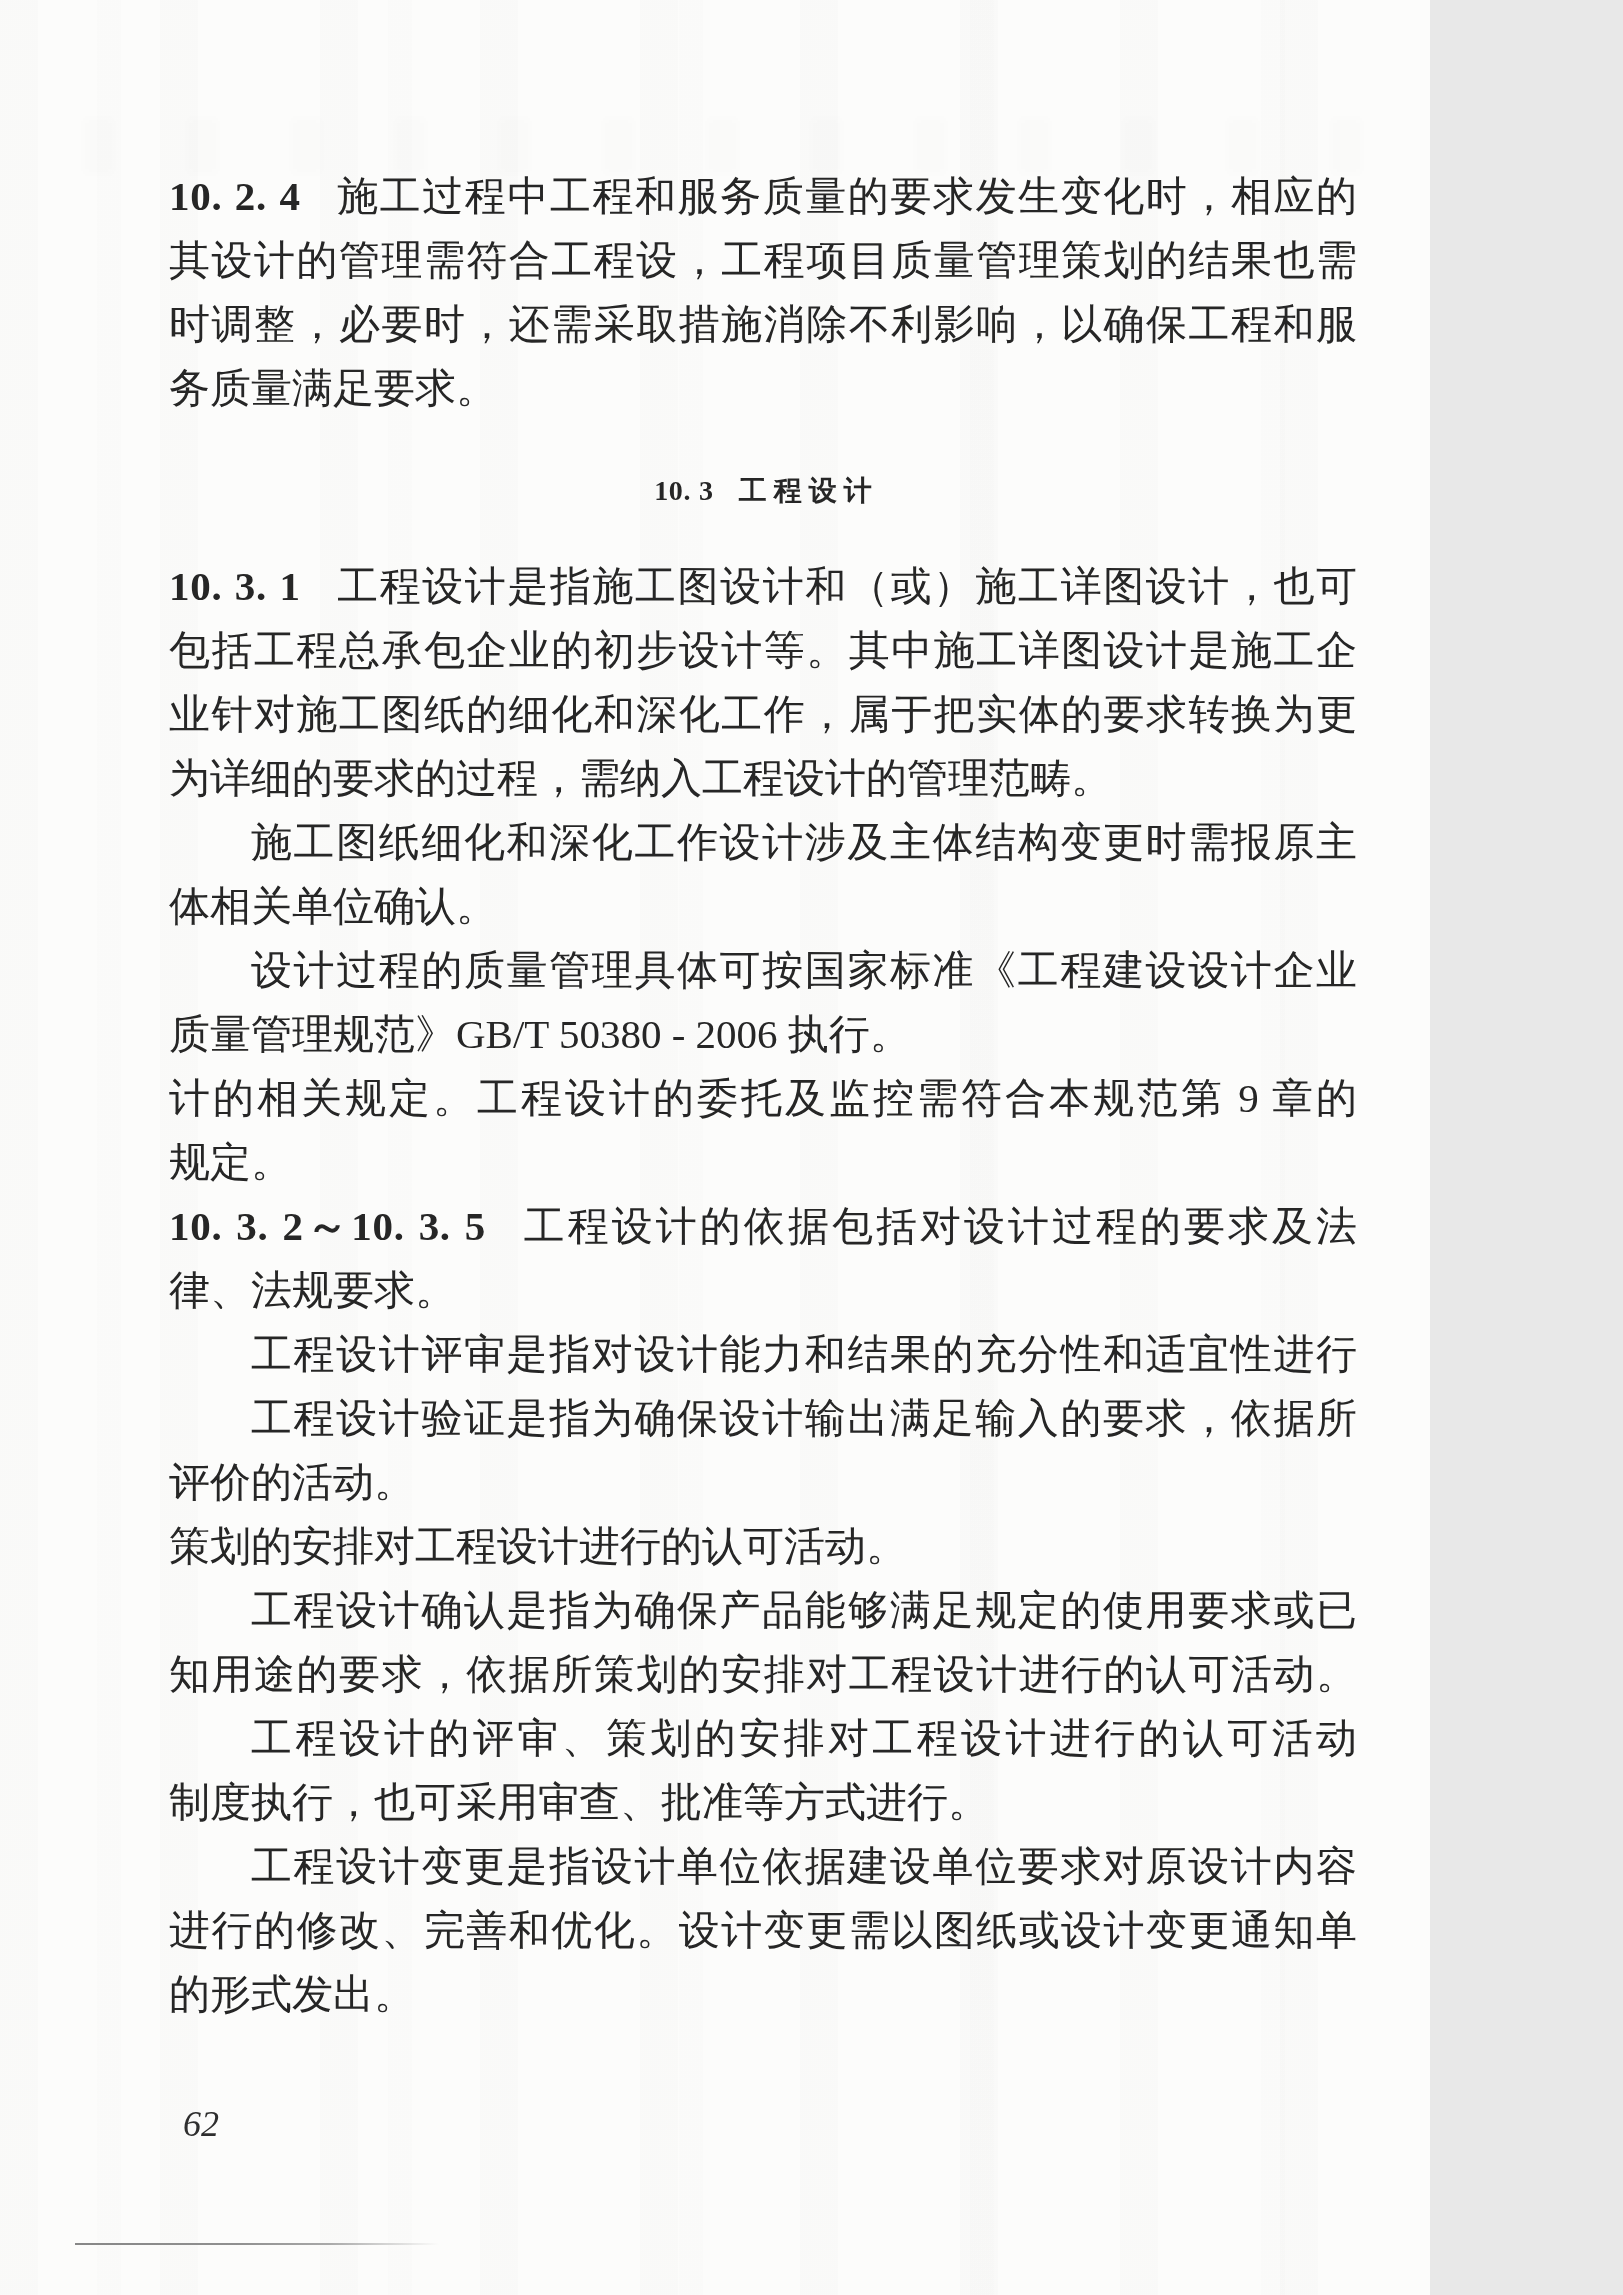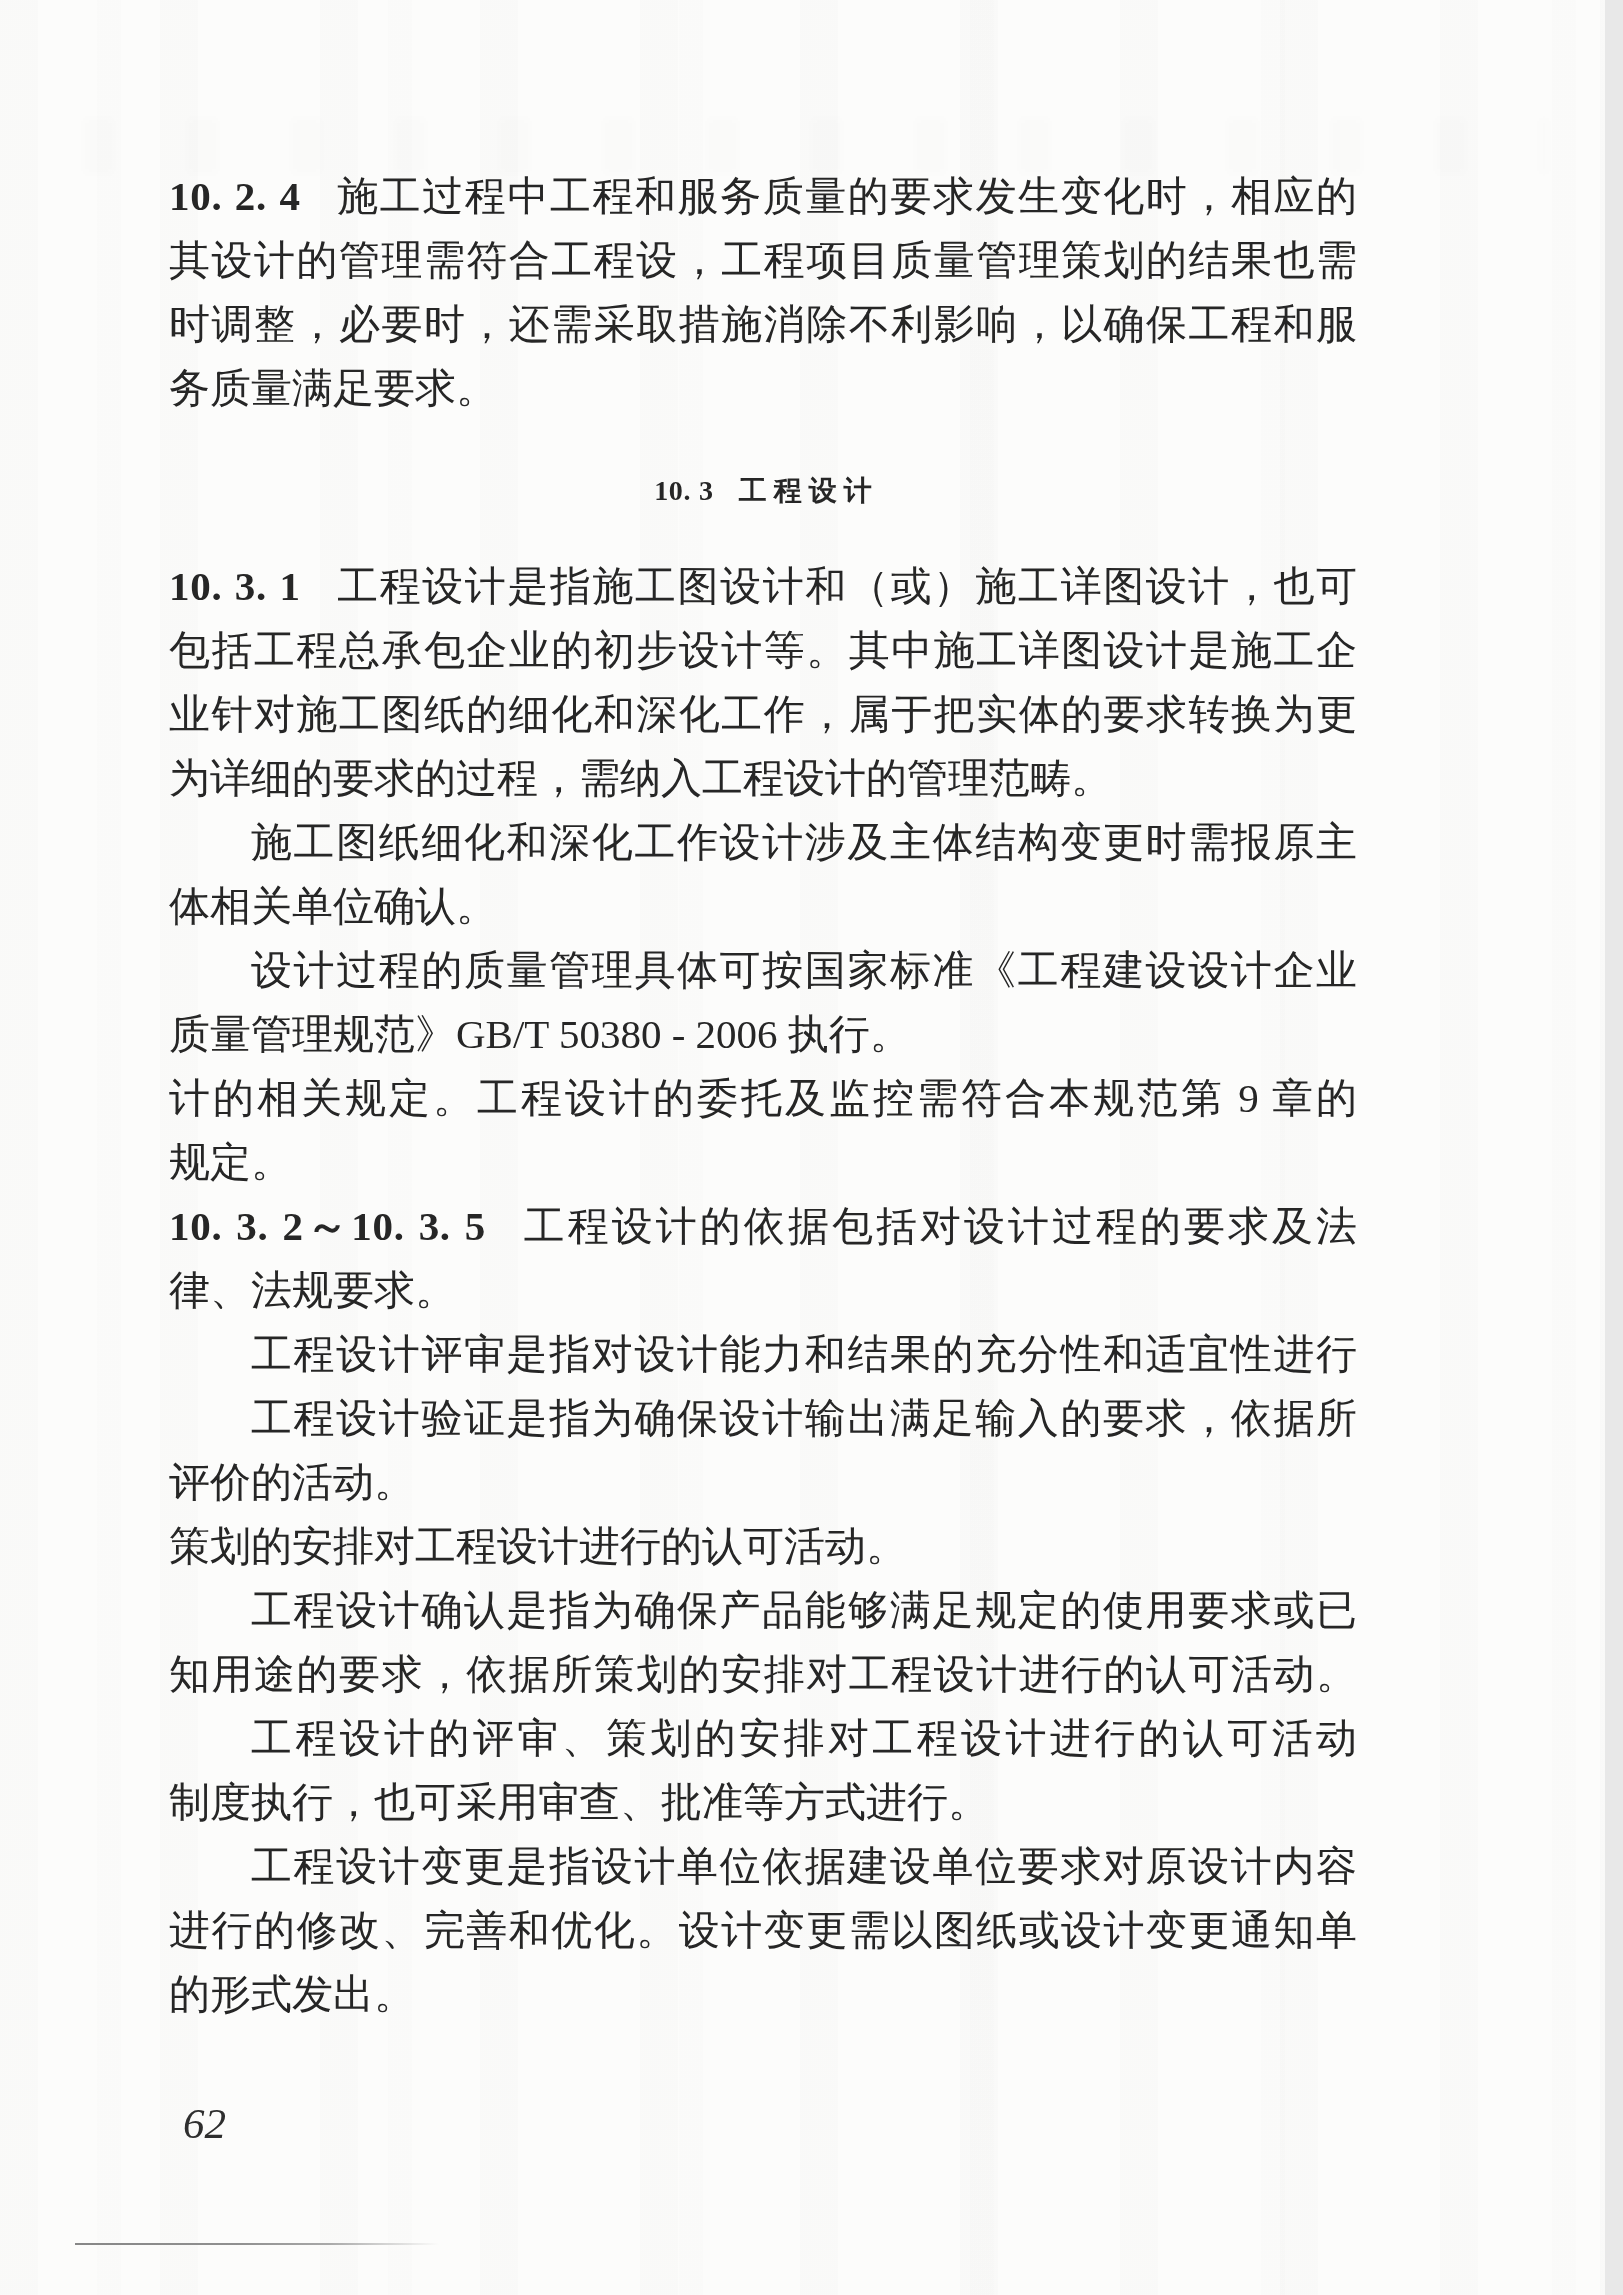--- a/index.html
+++ b/index.html
@@ -1,18 +1,18 @@
 <!DOCTYPE html>
 <html style="font-size:11px"><head>
 <meta charset="utf-8">
 <style>
   html, body { margin: 0; padding: 0; background: #e8e8e8; }
   .page {
     position: relative;
-    width: 1605px;
+    width: 1430px;
     height: 2295px;
     background: #fcfcfb;
     overflow: hidden;
     font-family: "Liberation Serif", "DejaVu Serif", serif;
     color: #262626;
   }
   
   .page::before {
     content: "";
     position: absolute;
@@ -50,21 +50,21 @@
     text-align: center;
     font-weight: 700;
     font-size: 28px;
   }
   .heading .hnum { font-weight: 700; margin-right: .9em; letter-spacing: 0.7px; }
   .heading .htitle { font-weight: 700; }
   .page-number {
     position: absolute;
     left: 183px;
     top: 2101px;
-    font-size: 43px;
+    font-size: 36px;
     line-height: 46px;
     font-style: italic;
     color: #2e2e2e;
   }
   .footer-divider {
     position: absolute;
     left: 75px;
     top: 2243px;
     width: 364px;
     height: 2.1px;

